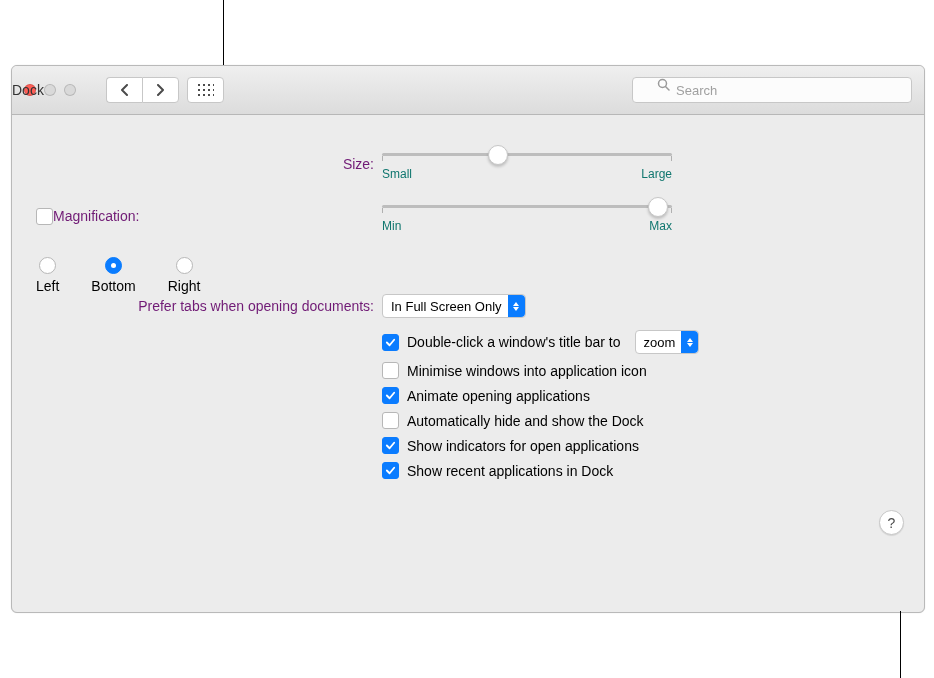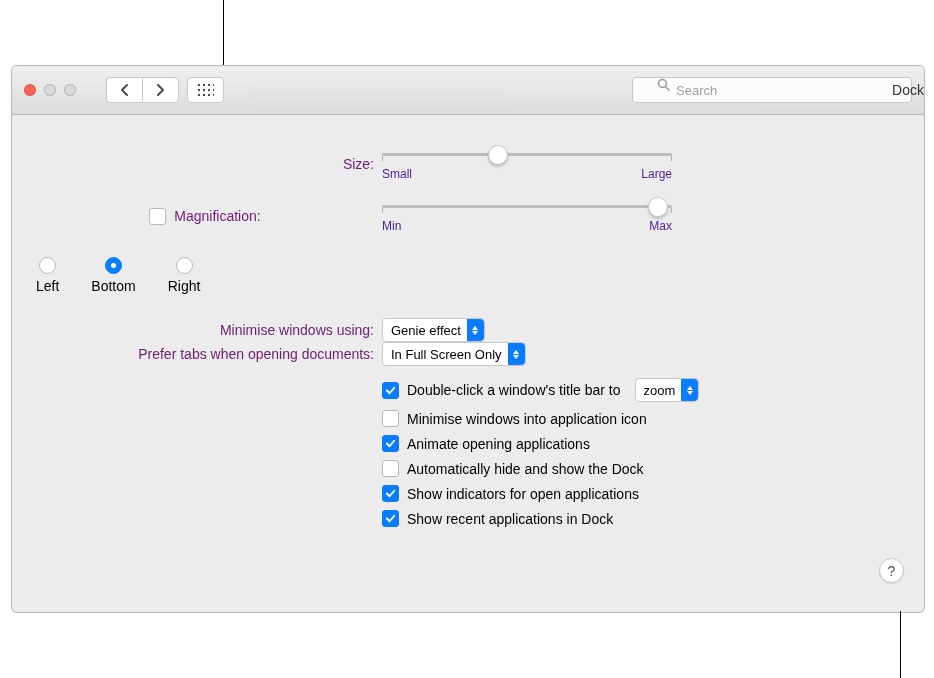--- a/index.html
+++ b/index.html
@@ -11,31 +11,31 @@
   .traffic{display:flex;gap:8px;align-items:center;}
   .tl-dot{width:12px;height:12px;border-radius:50%;border:1px solid rgba(0,0,0,.15);box-sizing:border-box;}
   .tl-close{background:#ff5f57;}
   .tl-min{background:#d9d9d9;}
   .tl-max{background:#d9d9d9;}
   .nav-group{display:flex;margin-left:30px;}
   .nav-btn{width:35px;height:24px;background:#fff;border:1px solid #c7c7c7;display:flex;align-items:center;justify-content:center;color:#4b4b4b;}
   .nav-btn:first-child{border-radius:4px 0 0 4px;border-right:none;}
   .nav-btn:last-child{border-radius:0 4px 4px 0;}
   .grid-btn{width:35px;height:24px;margin-left:8px;background:#fff;border:1px solid #c7c7c7;border-radius:4px;display:flex;align-items:center;justify-content:center;color:#4b4b4b;}
-  .title{position:absolute;left:0;right:0;top:0;bottom:0;display:flex;align-items:center;justify-content:flex-end;font-size:14px;color:#333;pointer-events:none;}
+  .title{position:absolute;left:0;right:0;top:0;bottom:0;display:flex;align-items:center;justify-content:flex-start;font-size:14px;color:#333;pointer-events:none;}
   .search{margin-left:auto;display:flex;background:#fcfcfc;border:1px solid #c7c7c7;border-radius:4px;width:230px;height:24px;padding:0 24px;color:#9a9a9a;}
   .search input{border:none;outline:none;background:transparent;font-size:13px;color:#333;flex:1;margin-left:4px;}
   .search input::placeholder{color:#a0a0a0;}
   .body{position:relative;padding:32px 24px 66px 24px;}
   .row{display:flex;align-items:center;}
   .label-col{width:338px;text-align:right;padding-right:8px;font-size:14px;color:#701a75;}
   .field-col{flex:1;display:flex;align-items:center;font-size:14px;color:#000;}
   .slider-rail{position:relative;width:290px;height:3px;background:#bdbdbd;border-radius:2px;margin-top:6px;}
   .slider-thumb{position:absolute;top:-8px;width:18px;height:18px;background:#fff;border:1px solid #c7c7c7;border-radius:50%;box-shadow:0 2px 3px rgba(0,0,0,.2);transform:translateX(-50%);}
-  .tick-labels{display:flex;justify-content:space-between;width:290px;font-size:12px;color:#4c1d95;margin-top:6px;}
+  .tick-labels{display:flex;justify-content:space-between;width:290px;font-size:12px;color:#0f766e;margin-top:6px;}
   .checkbox{width:15px;height:15px;border:1px solid #b7b7b7;border-radius:3px;background:#fff;display:inline-flex;align-items:center;justify-content:center;}
   .checkbox.checked{background:#0a7cff;border-color:#0a7cff;}
   .checkbox.checked svg{width:11px;height:11px;color:#fff;}
   .radio-group{display:flex;gap:32px;}
   .radio-item{display:flex;flex-direction:column;align-items:center;gap:4px;text-align:center;}
   .radio{width:15px;height:15px;border:1px solid #b7b7b7;border-radius:50%;background:#fff;display:flex;align-items:center;justify-content:center;}
   .radio.selected{background:#0a7cff;border-color:#0a7cff;}
   .radio.selected::after{content:'';width:5px;height:5px;border-radius:50%;background:#fff;}
   .radio-label{font-size:14px;}
   .popup{display:flex;align-items:center;background:#fff;border:1px solid #c7c7c7;border-radius:4px;height:22px;padding:0 0 0 8px;font-size:13px;}
@@ -114,21 +114,21 @@
               <div class="tick"></div>
             </div>
           <div class="tick-labels">
             <span>Small</span>
             <span>Large</span>
           </div>
         </div>
       </div>
 
       <div class="row" style="margin-top:18px;">
-        <div class="label-col" style="display:flex;justify-content:center;align-items:center;gap:8px;">
+        <div class="label-col" style="display:flex;justify-content:flex-start;align-items:center;">
           <span id="mag-cb" class="checkbox"></span>
           <span>Magnification:</span>
         </div>
         <div class="field-col" style="flex-direction:column;align-items:flex-start;">
           <div class="slider-rail">
             <div id="mag-thumb" class="slider-thumb" style="left: 95%;"></div>
           </div>
           <div class="slider-ticks">
               <div class="tick"></div>
               <div class="tick"></div>
@@ -152,29 +152,20 @@
                 <span class="radio-label">Bottom</span>
               </div>
               <div class="radio-item">
                 <div class="radio"></div>
                 <span class="radio-label">Right</span>
               </div>
             </div>
         </div>
       </div>
 
-      <div class="row" style="margin-top:24px;">
-        <div class="label-col"><span>Minimise windows using:</span></div>
-        <div class="field-col">
-          <div class="popup">
-            <span>Genie effect</span>
-            <span class="popup-arrow"></span>
-          </div>
-        </div>
-      </div>
 
       <div class="row" style="">
         <div class="label-col"><span>Prefer tabs when opening documents:</span></div>
         <div class="field-col">
           <div class="popup">
             <span>In Full Screen Only</span>
             <span class="popup-arrow"></span>
           </div>
         </div>
       </div>

